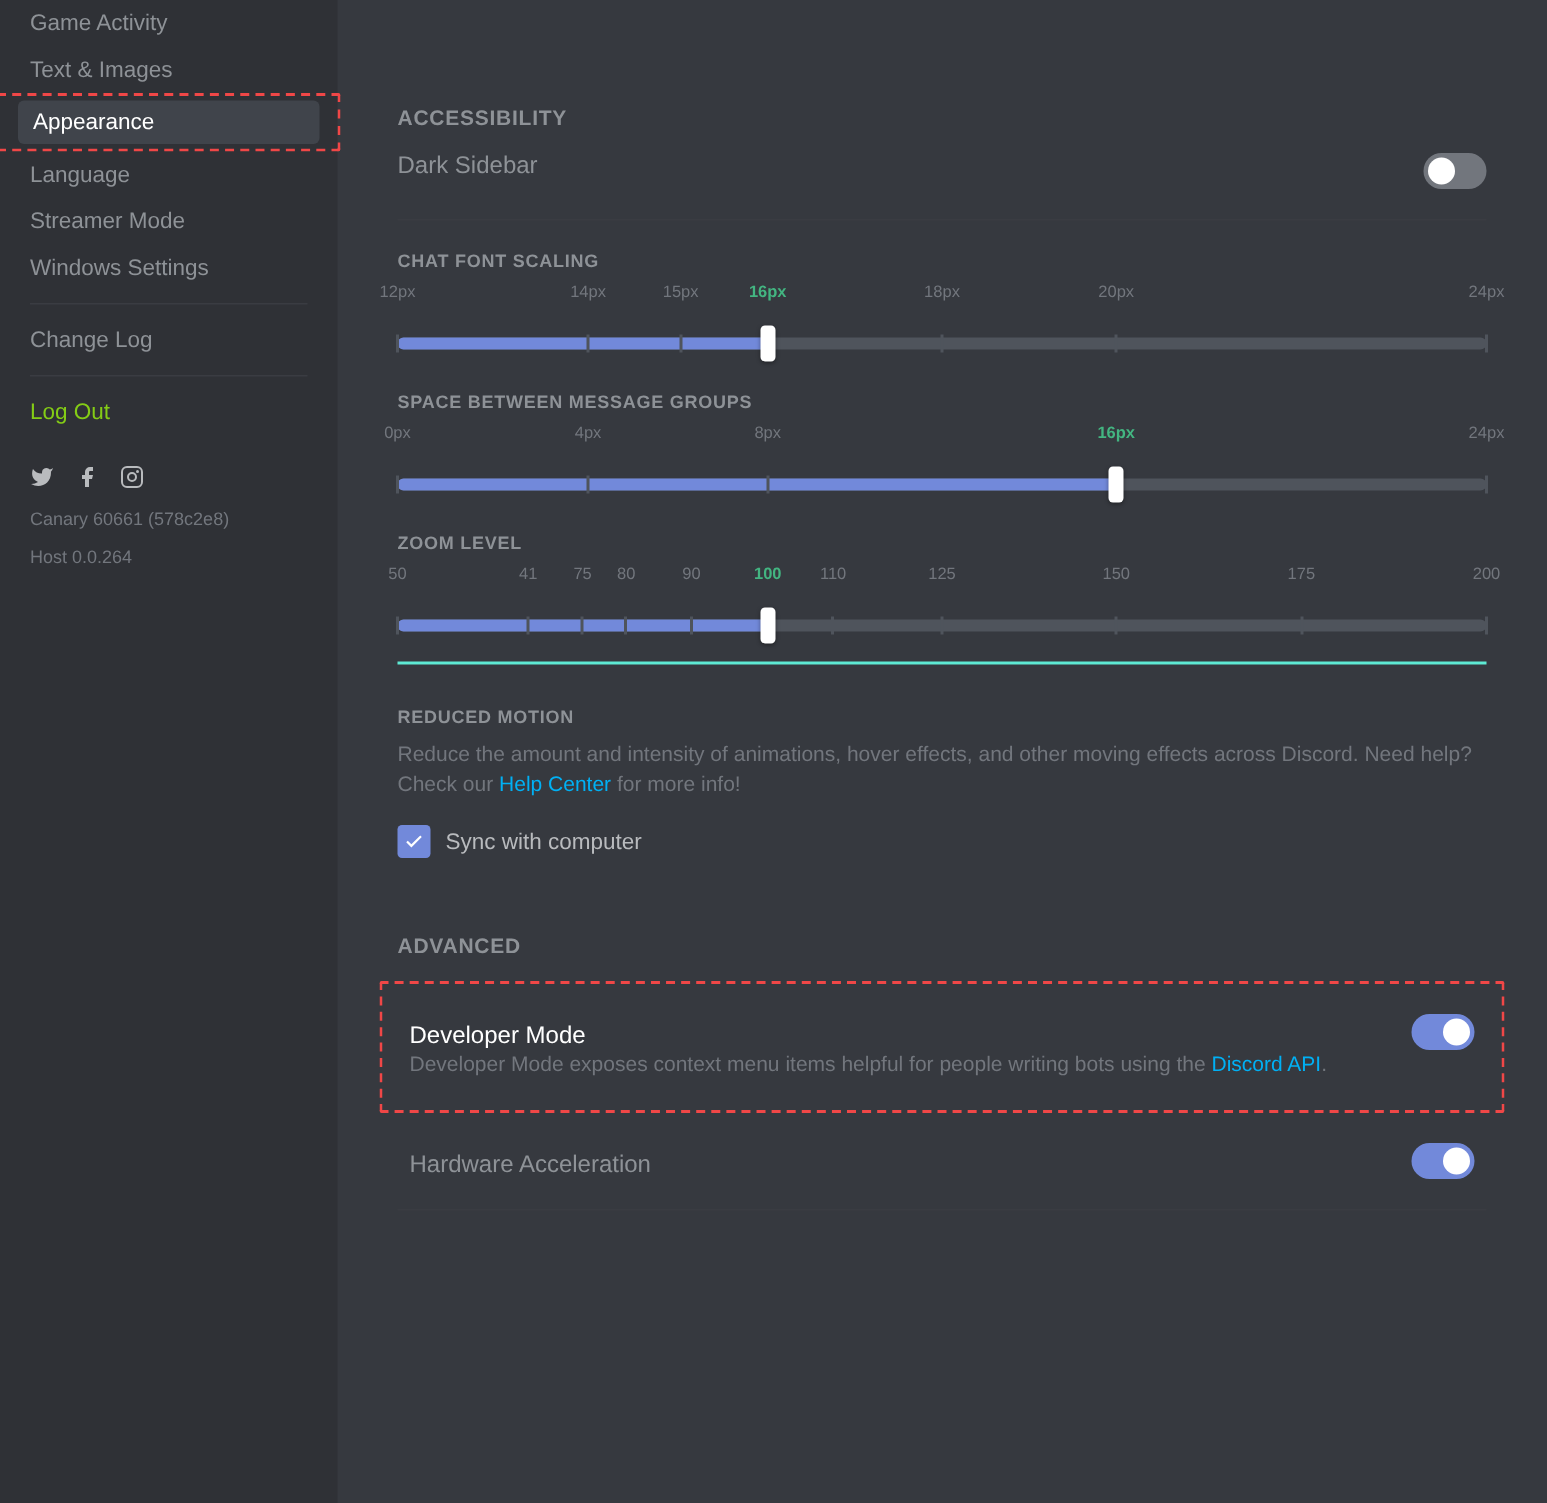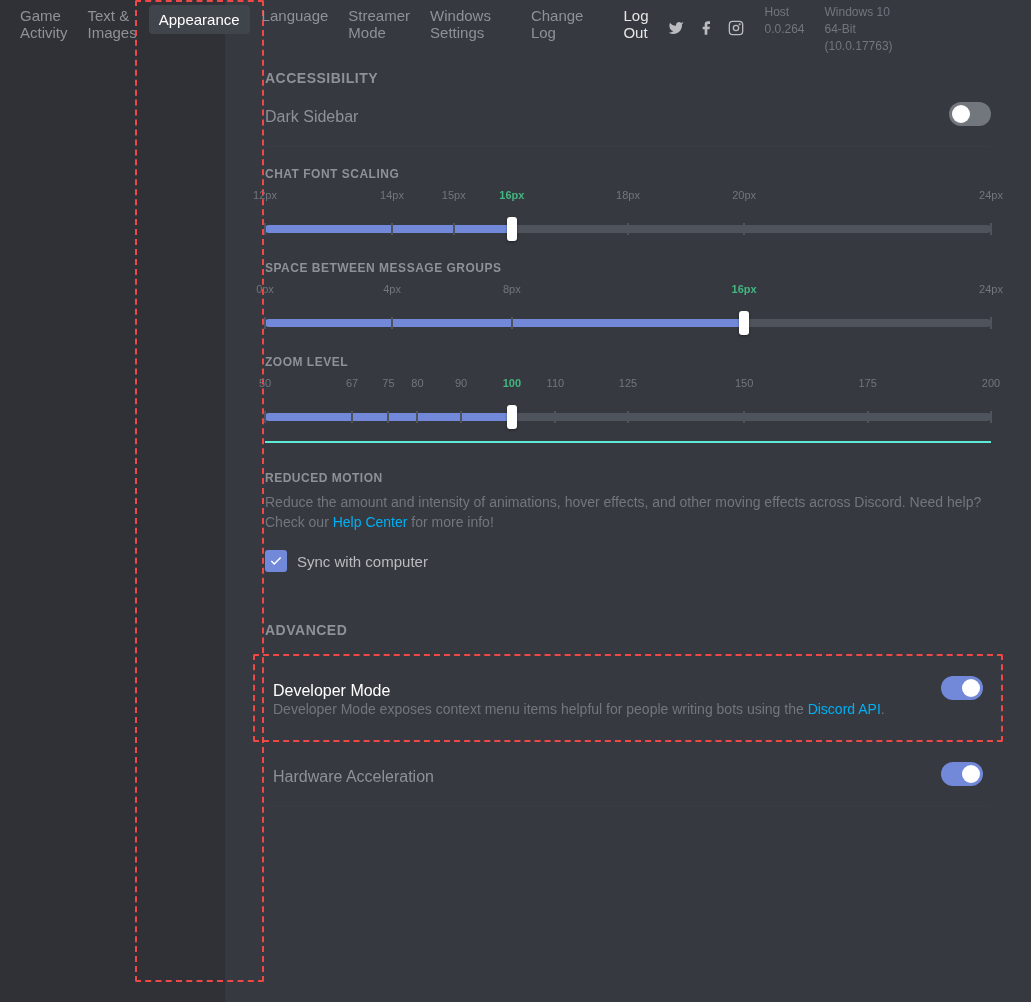--- a/index.html
+++ b/index.html
@@ -14,41 +14,41 @@
       width: 1031px;
       height: 1002px;
       display: flex;
       overflow: hidden;
     }
     .sidebar {
       width: 225px;
       background: #2f3136;
       padding: 0 10px 20px 10px;
       display: flex;
-      flex-direction: row;
+      flex-direction: column;
     }
     .sidebar-item {
       color: #8e9297;
       font-size: 15px;
       padding: 6px 10px;
       margin: 1px 0;
       border-radius: 4px;
       cursor: pointer;
     }
     .sidebar-item.active {
       background: #40444b;
       color: #fff;
     }
     .sidebar-divider {
       height: 1px;
       background: #3a3c42;
       margin: 8px 10px;
     }
     .sidebar-logout {
-      color: #e5e5e5;
+      color: #84cc16;
     }
     .social-icons {
       display: flex;
       gap: 14px;
       padding: 8px 10px;
       margin-top: 12px;
     }
     .social-icon {
       width: 16px;
       height: 16px;
@@ -77,21 +77,21 @@
       letter-spacing: 0.5px;
       margin-top: 32px;
       margin-bottom: 16px;
     }
     .section-title.first {
       margin-top: 70px;
     }
     .toggle-row {
       display: flex;
       justify-content: space-between;
-      align-items: flex-end;
+      align-items: flex-start;
       padding: 0 0 20px 0;
       border-bottom: 1px solid #3a3c42;
       margin-bottom: 20px;
     }
     .toggle-label {
       color: #8e9297;
       font-size: 16px;
       font-weight: 500;
     }
     .toggle-label-white {
@@ -271,22 +271,22 @@
       </svg>
     <svg class="social-icon" viewBox="0 0 24 24">
         <path d="M18 2h-3a5 5 0 0 0-5 5v3H7v4h3v8h4v-8h3l1-4h-4V7a1 1 0 0 1 1-1h3z"></path>
       </svg>
     <svg class="social-icon" viewBox="0 0 24 24">
         <rect x="2" y="2" width="20" height="20" rx="5" fill="none" stroke="#b9bbbe" stroke-width="2"></rect>
         <circle cx="12" cy="12" r="4" fill="none" stroke="#b9bbbe" stroke-width="2"></circle>
         <circle cx="17.5" cy="6.5" r="1.5"></circle>
       </svg>
   </div>
+  <div class="version-info">Canary 60661 (578c2e8)</div>
   <div class="version-info">Host 0.0.264</div>
-  <div class="version-info">Windows 10 64-Bit (10.0.17763)</div>
 </div>
 
 <div class="main">
 
   <div class="section-title first">ACCESSIBILITY</div>
 
   <div class="toggle-row">
     <div class="toggle-label">Dark Sidebar</div>
     <div class="toggle-switch"></div>
   </div>
@@ -337,21 +337,21 @@
           <div class="slider-thumb" style="left:66%"></div>
         </div>
       </div>
   </div>
 
   <div class="slider-box section-border-bottom">
     <div class="slider-title">ZOOM LEVEL</div>
     <div style="position:relative;" id="slider-zoom">
         <div class="slider-ticks" style="height:14px;">
           <span class="slider-tick" style="left:0%">50</span>
-          <span class="slider-tick" style="left:12%">67</span>
+          <span class="slider-tick" style="left:12%">41</span>
           <span class="slider-tick" style="left:17%">75</span>
           <span class="slider-tick" style="left:21%">80</span>
           <span class="slider-tick" style="left:27%">90</span>
           <span class="slider-tick current" style="left:34%">100</span>
           <span class="slider-tick" style="left:40%">110</span>
           <span class="slider-tick" style="left:50%">125</span>
           <span class="slider-tick" style="left:66%">150</span>
           <span class="slider-tick" style="left:83%">175</span>
           <span class="slider-tick" style="left:100%">200</span>
         </div>

